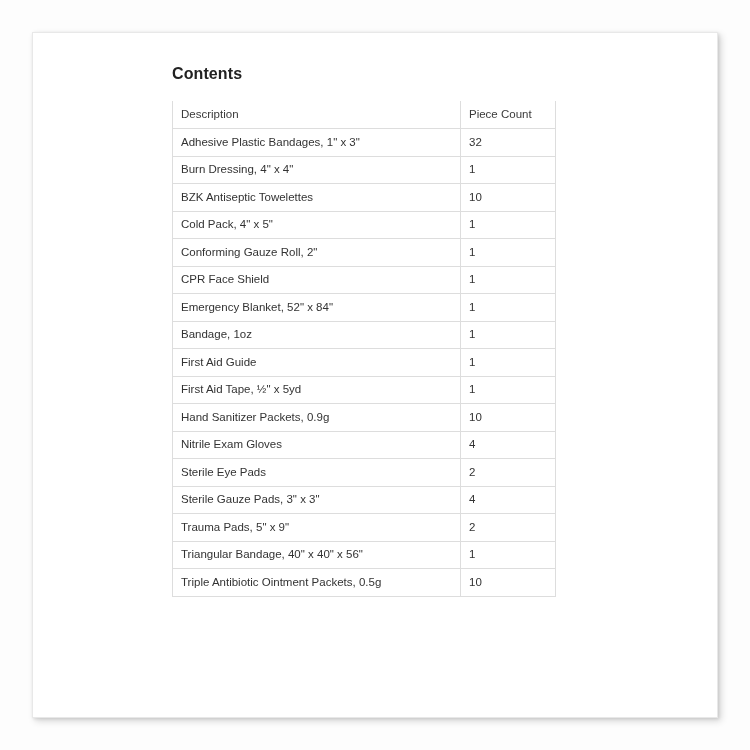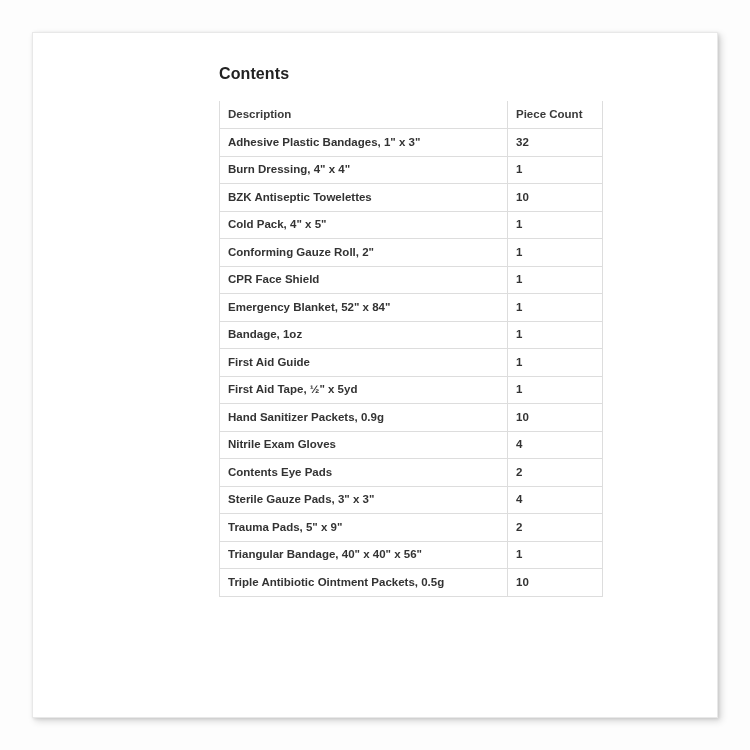--- a/index.html
+++ b/index.html
@@ -37,21 +37,20 @@
     box-sizing: border-box;
     box-shadow: 3px 3px 7px rgba(0,0,0,0.16),
                 1px 1px 3px rgba(0,0,0,0.10);
   }
 
   .content-area {
     position: absolute;
     left: 139px;   
     top: 31px;     
     width: 400px;
-    margin-left: 47px;
   }
 
   .section-title {
     font-size: 16px;
     font-weight: bold;
     color: #222222;
     letter-spacing: 0.1px;
     margin: 0 0 17px 0;
     line-height: 20px;
   }
@@ -63,21 +62,21 @@
     font-size: 11.5px;
     color: #333333;
   }
 
   table.contents-table col.col-desc { width: 288px; }
   table.contents-table col.col-count { width: 95px; }
 
   table.contents-table th,
   table.contents-table td {
     text-align: left;
-    font-weight: bold;
+    font-weight: normal;
     vertical-align: middle;
     height: 27.5px;
     padding: 0 0 0 8px;
     border-bottom: 1px solid #dddddd;
     border-left: 1px solid #dddddd;
     box-sizing: border-box;
     white-space: nowrap;
     overflow: hidden;
     line-height: 15px;
   }
@@ -154,21 +153,21 @@
             </tr>
             <tr>
               <td class="desc-cell">Hand Sanitizer Packets, 0.9g</td>
               <td class="count-cell">10</td>
             </tr>
             <tr>
               <td class="desc-cell">Nitrile Exam Gloves</td>
               <td class="count-cell">4</td>
             </tr>
             <tr>
-              <td class="desc-cell">Contents Eye Pads</td>
+              <td class="desc-cell">Sterile Eye Pads</td>
               <td class="count-cell">2</td>
             </tr>
             <tr>
               <td class="desc-cell">Sterile Gauze Pads, 3" x 3"</td>
               <td class="count-cell">4</td>
             </tr>
             <tr>
               <td class="desc-cell">Trauma Pads, 5" x 9"</td>
               <td class="count-cell">2</td>
             </tr>

